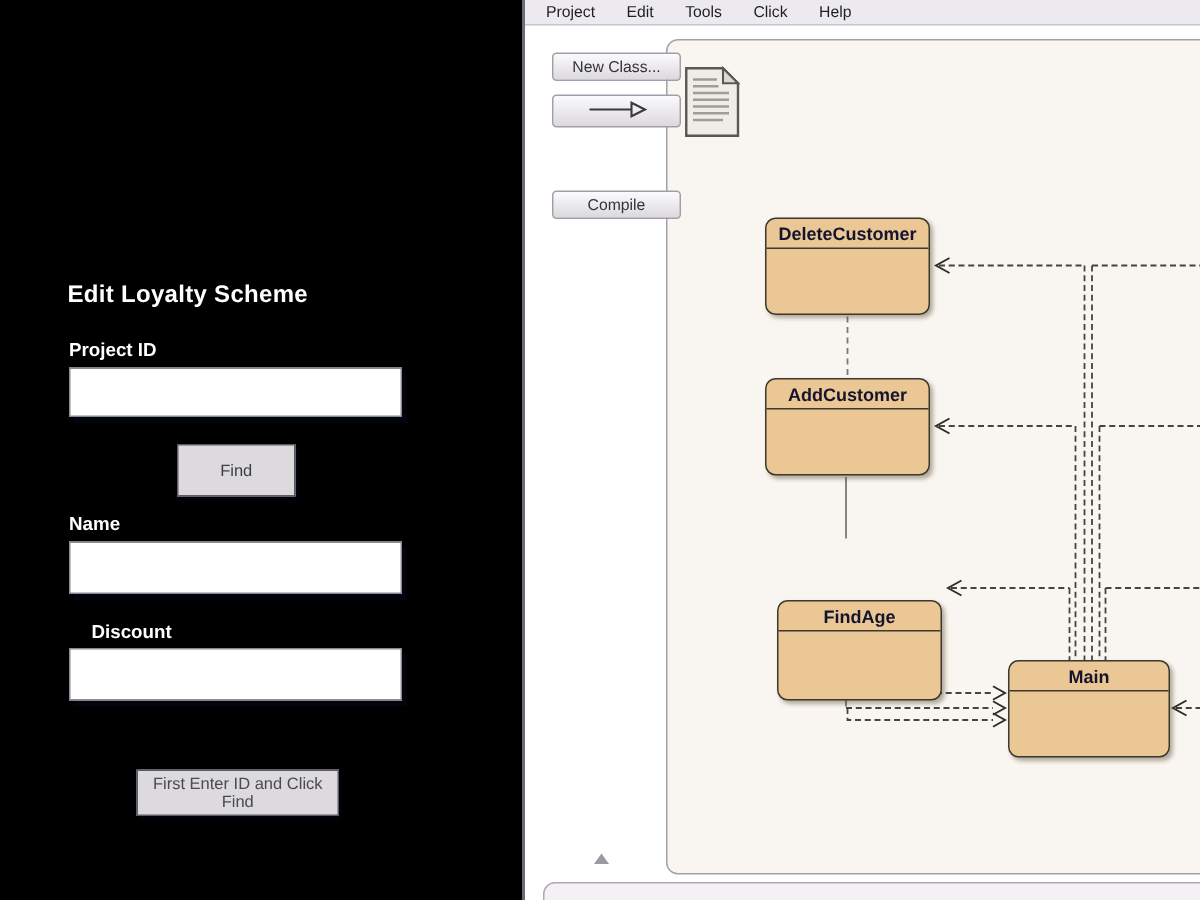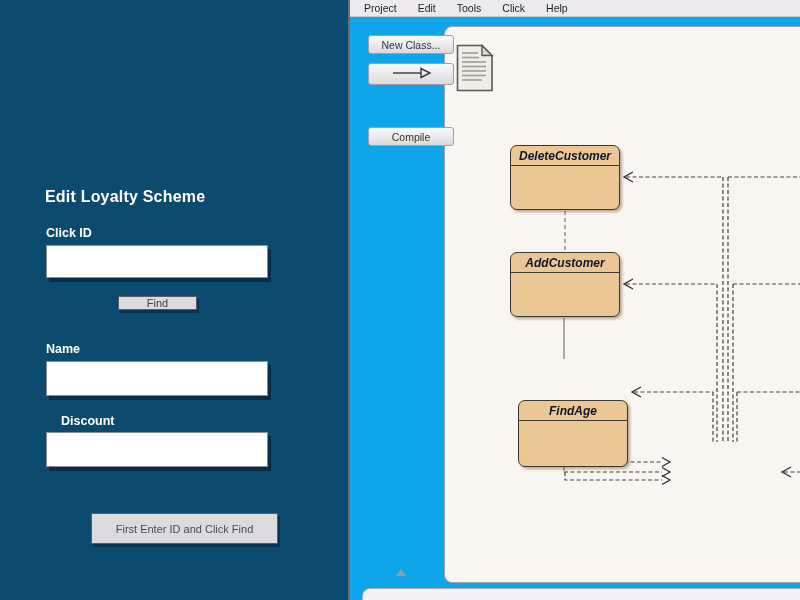--- a/index.html
+++ b/index.html
@@ -6,21 +6,21 @@
   html,body { width:800px; height:600px; overflow:hidden; }
   body {
     position:relative;
     font-family:"Liberation Sans","DejaVu Sans",sans-serif;
     background:#e8e5e9;
   }
 
   
   .left-panel {
     position:absolute; left:0; top:0; width:348px; height:600px;
-    background:#0c4a6e; z-index:30; color:#fff;
+    background:#000000; z-index:30; color:#fff;
   }
   .form-title {
     position:absolute; left:45px; top:188px;
     font-size:16px; font-weight:bold; color:#fff; letter-spacing:.2px;
   }
   .field-label {
     position:absolute; left:46px; font-size:12.5px; font-weight:bold; color:#fff;
   }
   .lbl-scheme { top:226px; }
   .lbl-name   { top:342px; }
@@ -33,27 +33,27 @@
   }
   .inp-scheme { top:245px; }
   .inp-name   { top:361px; height:35px; }
   .inp-discount { top:432px; height:35px; }
   .form-btn {
     position:absolute; background:#dcdadc; border:1px solid #5d5b66;
     box-shadow:2px 3px 0 rgba(5,9,30,.35);
     font-family:inherit; font-size:11px; color:#3d3d49; cursor:pointer;
     text-align:center;
   }
-  .find-btn { left:118px; top:296px; width:79px; height:14px; }
-  .hint-btn { left:91px; top:513px; width:187px; height:31px; color:#4a4a52; }
+  .find-btn { left:118px; top:296px; width:79px; height:35px; }
+  .hint-btn { left:91px; top:513px; width:135px; height:31px; color:#4a4a52; }
 
   
   .ide {
     position:absolute; left:348px; top:0; width:452px; height:600px;
-    background:#0ea5e9; border-left:2px solid #6e6b78;
+    background:#ffffff; border-left:2px solid #6e6b78;
   }
   .menubar {
     position:absolute; left:0; top:0; right:0; height:17px;
     background:#eceaee; border-bottom:1px solid #c9c6cd;
     display:flex; align-items:center; padding-left:14px; gap:21px;
     font-size:10.5px; color:#1f1f1f;
   }
   .menu-item { cursor:default; }
   .tool-btn {
     position:absolute; left:18px; width:86px;
@@ -76,21 +76,21 @@
     position:absolute; left:12px; top:588px; width:448px; height:20px;
     background:#f3f1f4; border:1px solid #adaab1; border-radius:8px 0 0 0;
   }
   .expand-triangle {
     position:absolute; left:46px; top:569px; width:0; height:0;
     border-left:5px solid transparent; border-right:5px solid transparent;
     border-bottom:7px solid #9b99a1; cursor:pointer;
   }
 
   
-  .uml-layer { position:absolute; left:0; top:0; width:800px; height:477px; z-index:20; pointer-events:none;font-style:italic; }
+  .uml-layer { position:absolute; left:0; top:0; width:800px; height:477px; z-index:20; pointer-events:none; }
   .uml-class {
     position:absolute; background:#eac794;
     border:1.5px solid #3a382f; border-radius:7px;
     box-shadow:2px 2px 3px rgba(70,55,25,.4);
     pointer-events:auto; cursor:pointer;
   }
   .uml-title {
     display:block; height:20px; line-height:20px; text-align:center;
     border-bottom:1.3px solid #3a382f;
     font-size:12px; font-weight:bold; color:#14142c;
@@ -105,21 +105,21 @@
     position:absolute; left:0; top:0; width:800px; height:600px;
     z-index:10; pointer-events:none;
   }
 </style>
 </head>
 <body>
 
 <div class="left-panel">
   <div class="form-title">Edit Loyalty Scheme</div>
 
-  <div class="field-label lbl-scheme">Click ID</div>
+  <div class="field-label lbl-scheme">Project ID</div>
   <input class="text-input inp-scheme" type="text" value="" style="">
 
   <button class="form-btn find-btn">Find</button>
 
   <div class="field-label lbl-name">Name</div>
   <input class="text-input inp-name" type="text" value="" style="">
 
   <div class="field-label lbl-discount">Discount</div>
   <input class="text-input inp-discount" type="text" value="" style="">
 
@@ -218,13 +218,16 @@
 <div class="uml-layer">
   <div class="uml-class cls-delete">
     <span class="uml-title">DeleteCustomer</span>
   </div>
   <div class="uml-class cls-add">
     <span class="uml-title">AddCustomer</span>
   </div>
   <div class="uml-class cls-findage">
     <span class="uml-title">FindAge</span>
   </div>
+  <div class="uml-class cls-main">
+    <span class="uml-title">Main</span>
+  </div>
 </div>
 
 </body></html>

